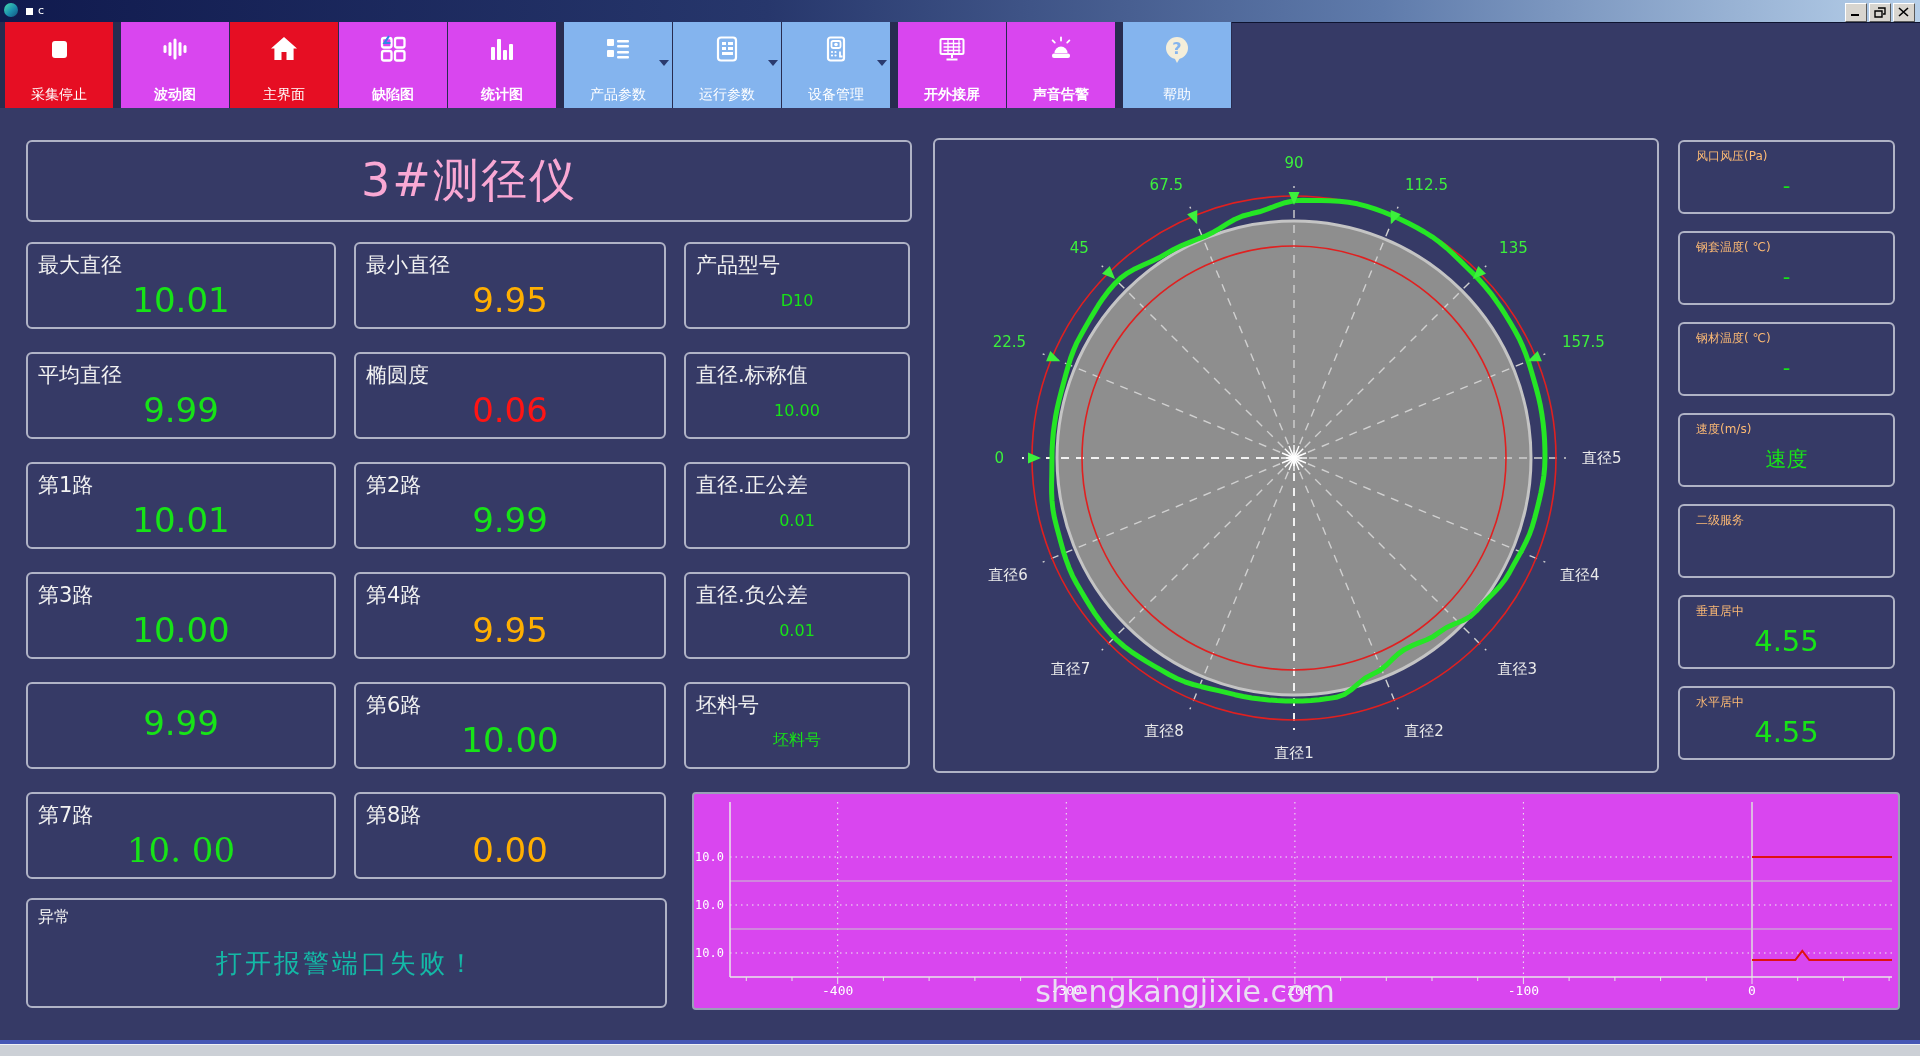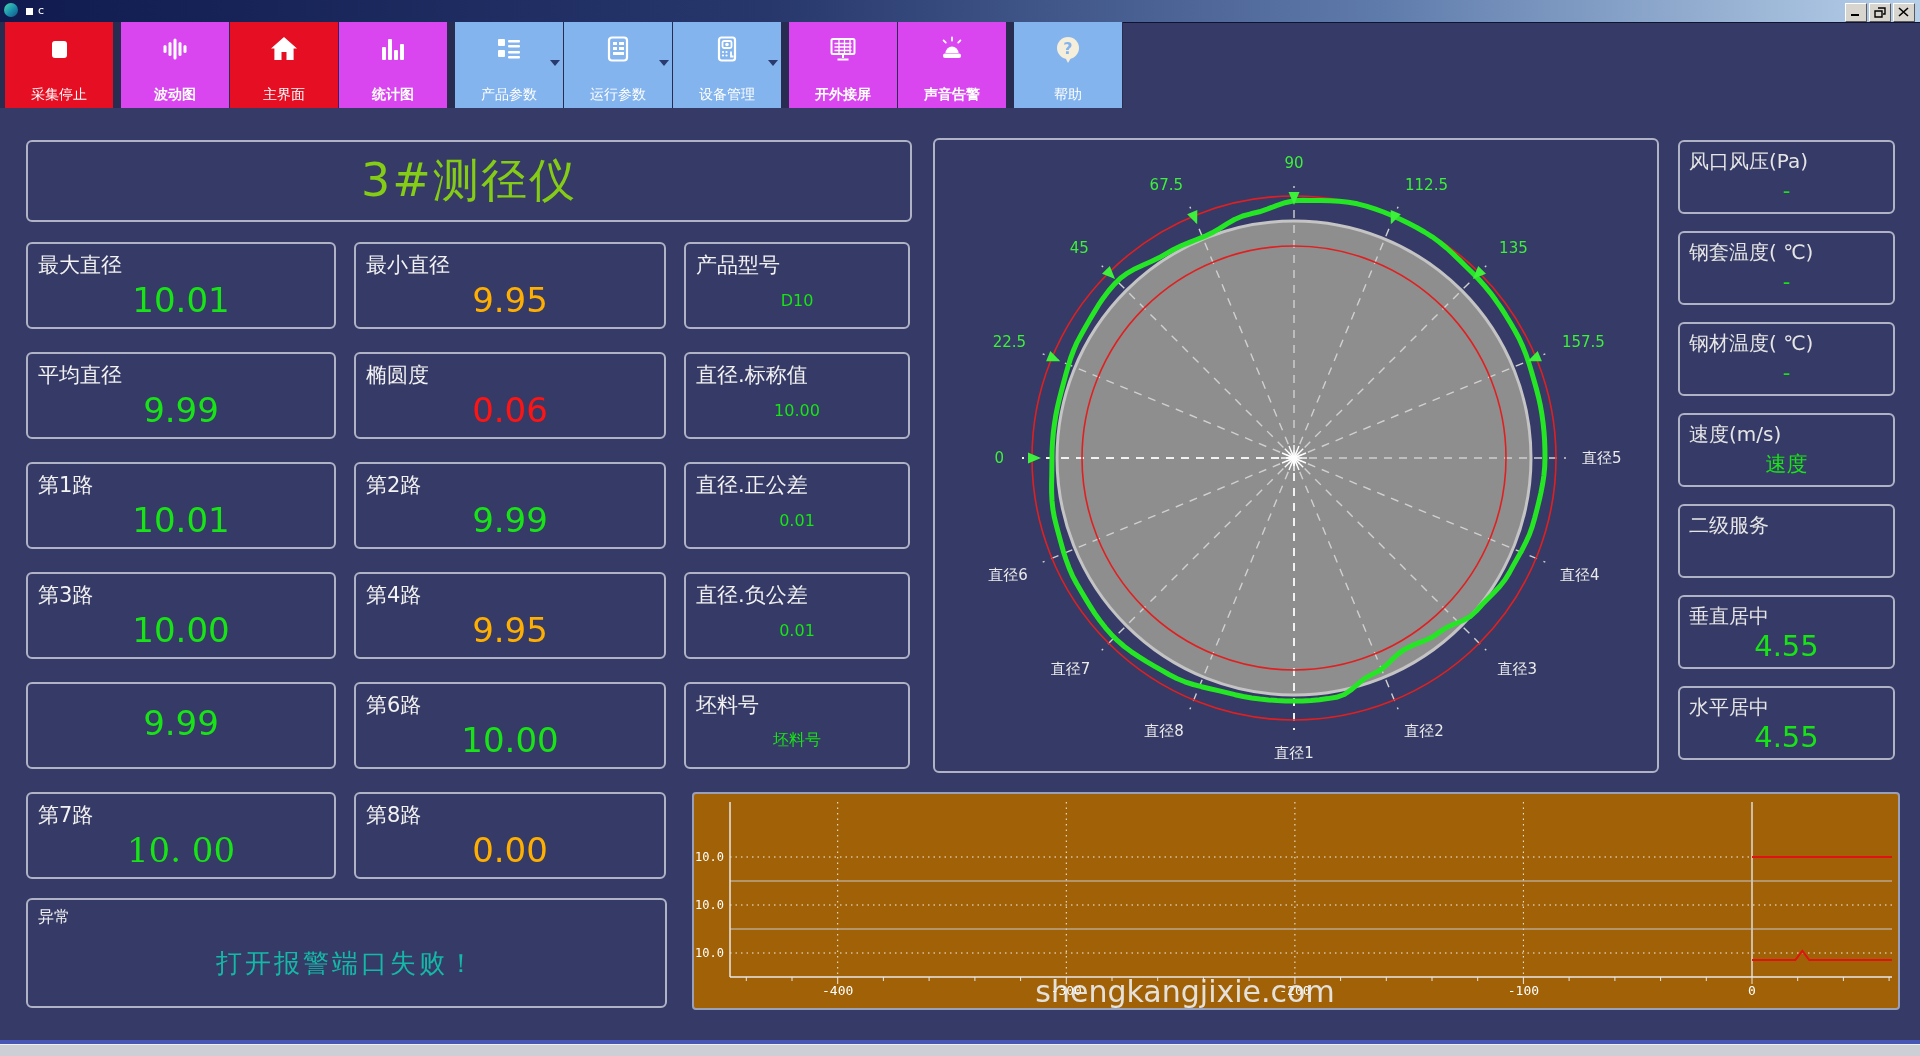--- a/index.html
+++ b/index.html
@@ -26,21 +26,21 @@
   .tb-blue{background:#d946ef;font-weight:bold;}
   .tb-light{background:#84b4ee;}
   .tb-icon{position:absolute;top:12px;left:50%;transform:translateX(-50%);}
   .tb-label{font-size:14px;color:#fff;line-height:16px;}
   .tb-dd{position:absolute;right:3px;top:38px;width:0;height:0;
     border-left:5px solid transparent;border-right:5px solid transparent;border-top:6px solid #2a3a6e;}
   
   .panel-border{border:2px solid #b0b3c6;border-radius:6px;box-sizing:border-box;position:absolute;}
   
   #title-box{left:26px;top:140px;width:886px;height:82px;display:flex;align-items:center;justify-content:center;}
-  #main-title{font-size:46px;color:#84cc16;letter-spacing:2px;}
+  #main-title{font-size:46px;color:#f9a8d4;letter-spacing:2px;}
   #value-grid{position:absolute;left:26px;top:242px;display:grid;
     grid-template-columns:310px 312px 226px;column-gap:18px;row-gap:23px;grid-auto-rows:87px;}
   .vbox{border:2px solid #b0b3c6;border-radius:6px;box-sizing:border-box;
     display:flex;flex-direction:column;}
   .vbox-label{font-size:21px;color:#f2f2f2;padding:7px 0 0 10px;}
   .vbox-value{flex:1;display:flex;align-items:center;justify-content:center;margin-top:-6px;}
   .val-big{font-size:34px;}
   .val-small{font-size:16px;}
   .c-green{color:#17e317;}
   .c-orange{color:#ffaf00;}
@@ -49,26 +49,26 @@
   #alarm-box{left:26px;top:898px;width:641px;height:110px;display:flex;flex-direction:column;}
   #alarm-label{font-size:16px;color:#f2f2f2;padding:7px 0 0 10px;}
   #alarm-value{flex:1;display:flex;align-items:center;justify-content:center;
     font-size:26px;color:#14b8a6;letter-spacing:3px;margin-top:-8px;text-align:right;}
   
   #polar-box{left:933px;top:138px;width:726px;height:635px;}
   
   #right-panel{position:absolute;left:1678px;top:140px;width:217px;display:flex;flex-direction:column;gap:17px;}
   .rp-box{border:2px solid #b0b3c6;border-radius:6px;box-sizing:border-box;height:74px;
     display:flex;flex-direction:column;}
-  .rp-label{font-size:20px;color:#e5e5e5;padding:6px 0 0 9px;}
+  .rp-label{font-size:12px;color:#fdba74;padding:6px 0 0 16px;}
   .rp-value{flex:1;display:flex;align-items:center;justify-content:center;color:#17e317;margin-top:-6px;}
   .rp-sm{font-size:21px;}
   .rp-big{font-size:29px;}
   
-  #trend-box{left:692px;top:792px;width:1208px;height:218px;background:#a16207;
+  #trend-box{left:692px;top:792px;width:1208px;height:218px;background:#d946ef;
     border:2px solid #9aa0b8;border-radius:4px;}
   
   #watermark{position:absolute;left:905px;top:974px;width:560px;text-align:center;
     font-size:30px;color:#eceff3;opacity:0.9;z-index:50;letter-spacing:0px;}
   
   #bottom-line{position:absolute;left:0;top:1040px;width:1920px;height:4px;background:#4556b4;}
   #taskbar{position:absolute;left:0;top:1044px;width:1920px;height:12px;background:#ccd0d6;
     border-top:1px solid #eef0f4;}
 </style>
 </head>
@@ -117,20 +117,32 @@
                 <rect x="23.5" y="11" width="3" height="8" rx="1.5"></rect>
               </g>
             </svg></div>
           <div class="tb-label">波动图</div>
         </div>
         <div class="tb-btn tb-red">
           <div class="tb-icon"><svg width="30" height="30" viewBox="0 0 30 30">
               <path fill-rule="evenodd" d="M15 3 L28 14.5 L24.6 14.5 L24.6 26 L5.4 26 L5.4 14.5 L2 14.5 Z M12.5 18 L12.5 26 L17.5 26 L17.5 18 Z" fill="#fff"></path>
             </svg></div>
           <div class="tb-label">主界面</div>
+        </div>
+        <div class="tb-btn tb-blue">
+          <div class="tb-icon"><svg width="30" height="30" viewBox="0 0 30 30">
+              <g fill="none" stroke="#fff" stroke-width="2.3">
+                <rect x="4" y="4" width="9.5" height="9.5" rx="2"></rect>
+                <rect x="17" y="4" width="9.5" height="9.5" rx="2"></rect>
+                <rect x="4" y="17" width="9.5" height="9.5" rx="2"></rect>
+                <rect x="17" y="17" width="9.5" height="9.5" rx="2"></rect>
+              </g>
+              <path d="M11 2 L6.5 9 L12.5 9" stroke="#2f87e6" stroke-width="2.2" fill="none"></path>
+            </svg></div>
+          <div class="tb-label">缺陷图</div>
         </div>
         <div class="tb-btn tb-blue">
           <div class="tb-icon"><svg width="30" height="30" viewBox="0 0 30 30">
               <g fill="#fff">
                 <rect x="4" y="13" width="4" height="13" rx="1"></rect>
                 <rect x="10" y="5" width="4" height="21" rx="1"></rect>
                 <rect x="16" y="16" width="4" height="10" rx="1"></rect>
                 <rect x="22" y="10" width="4" height="16" rx="1"></rect>
               </g>
             </svg></div>

